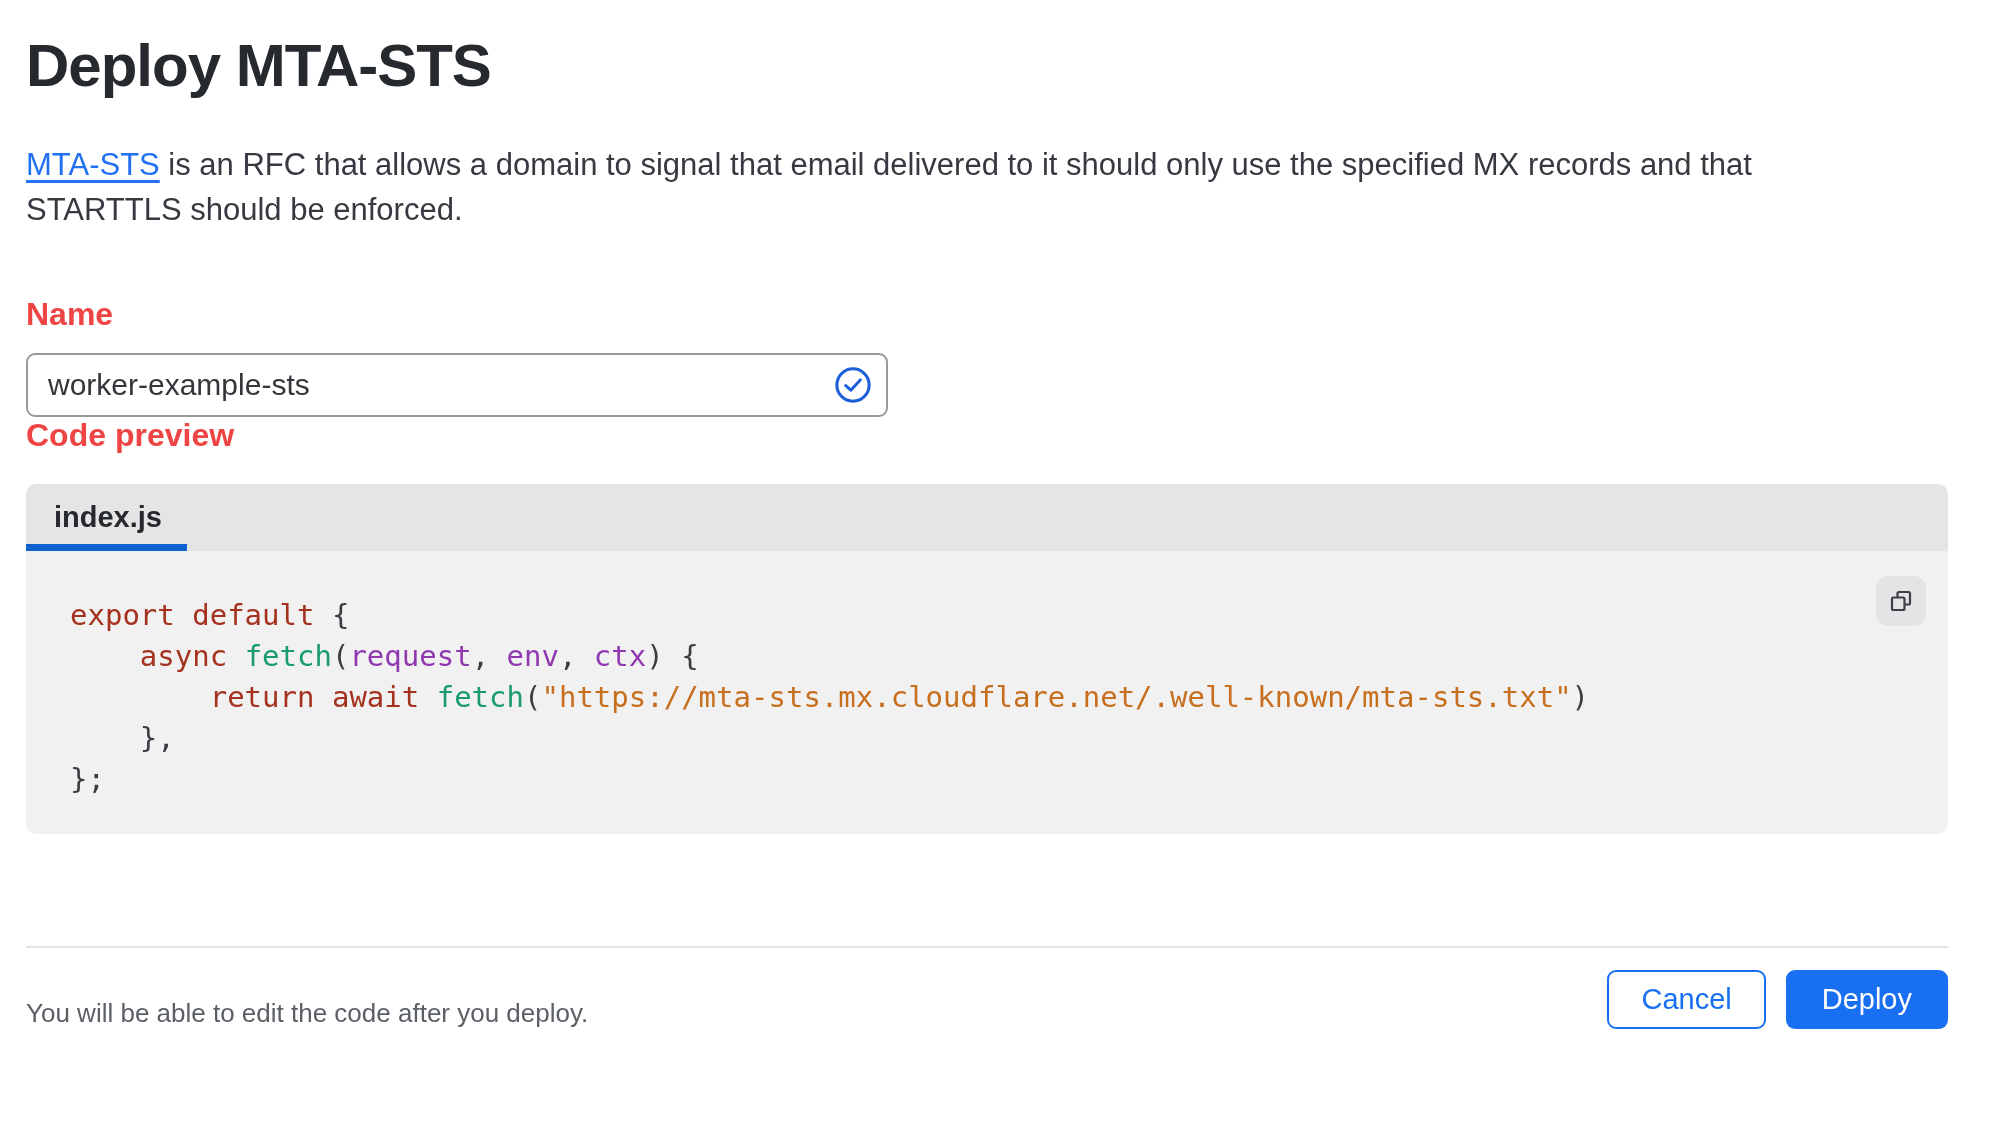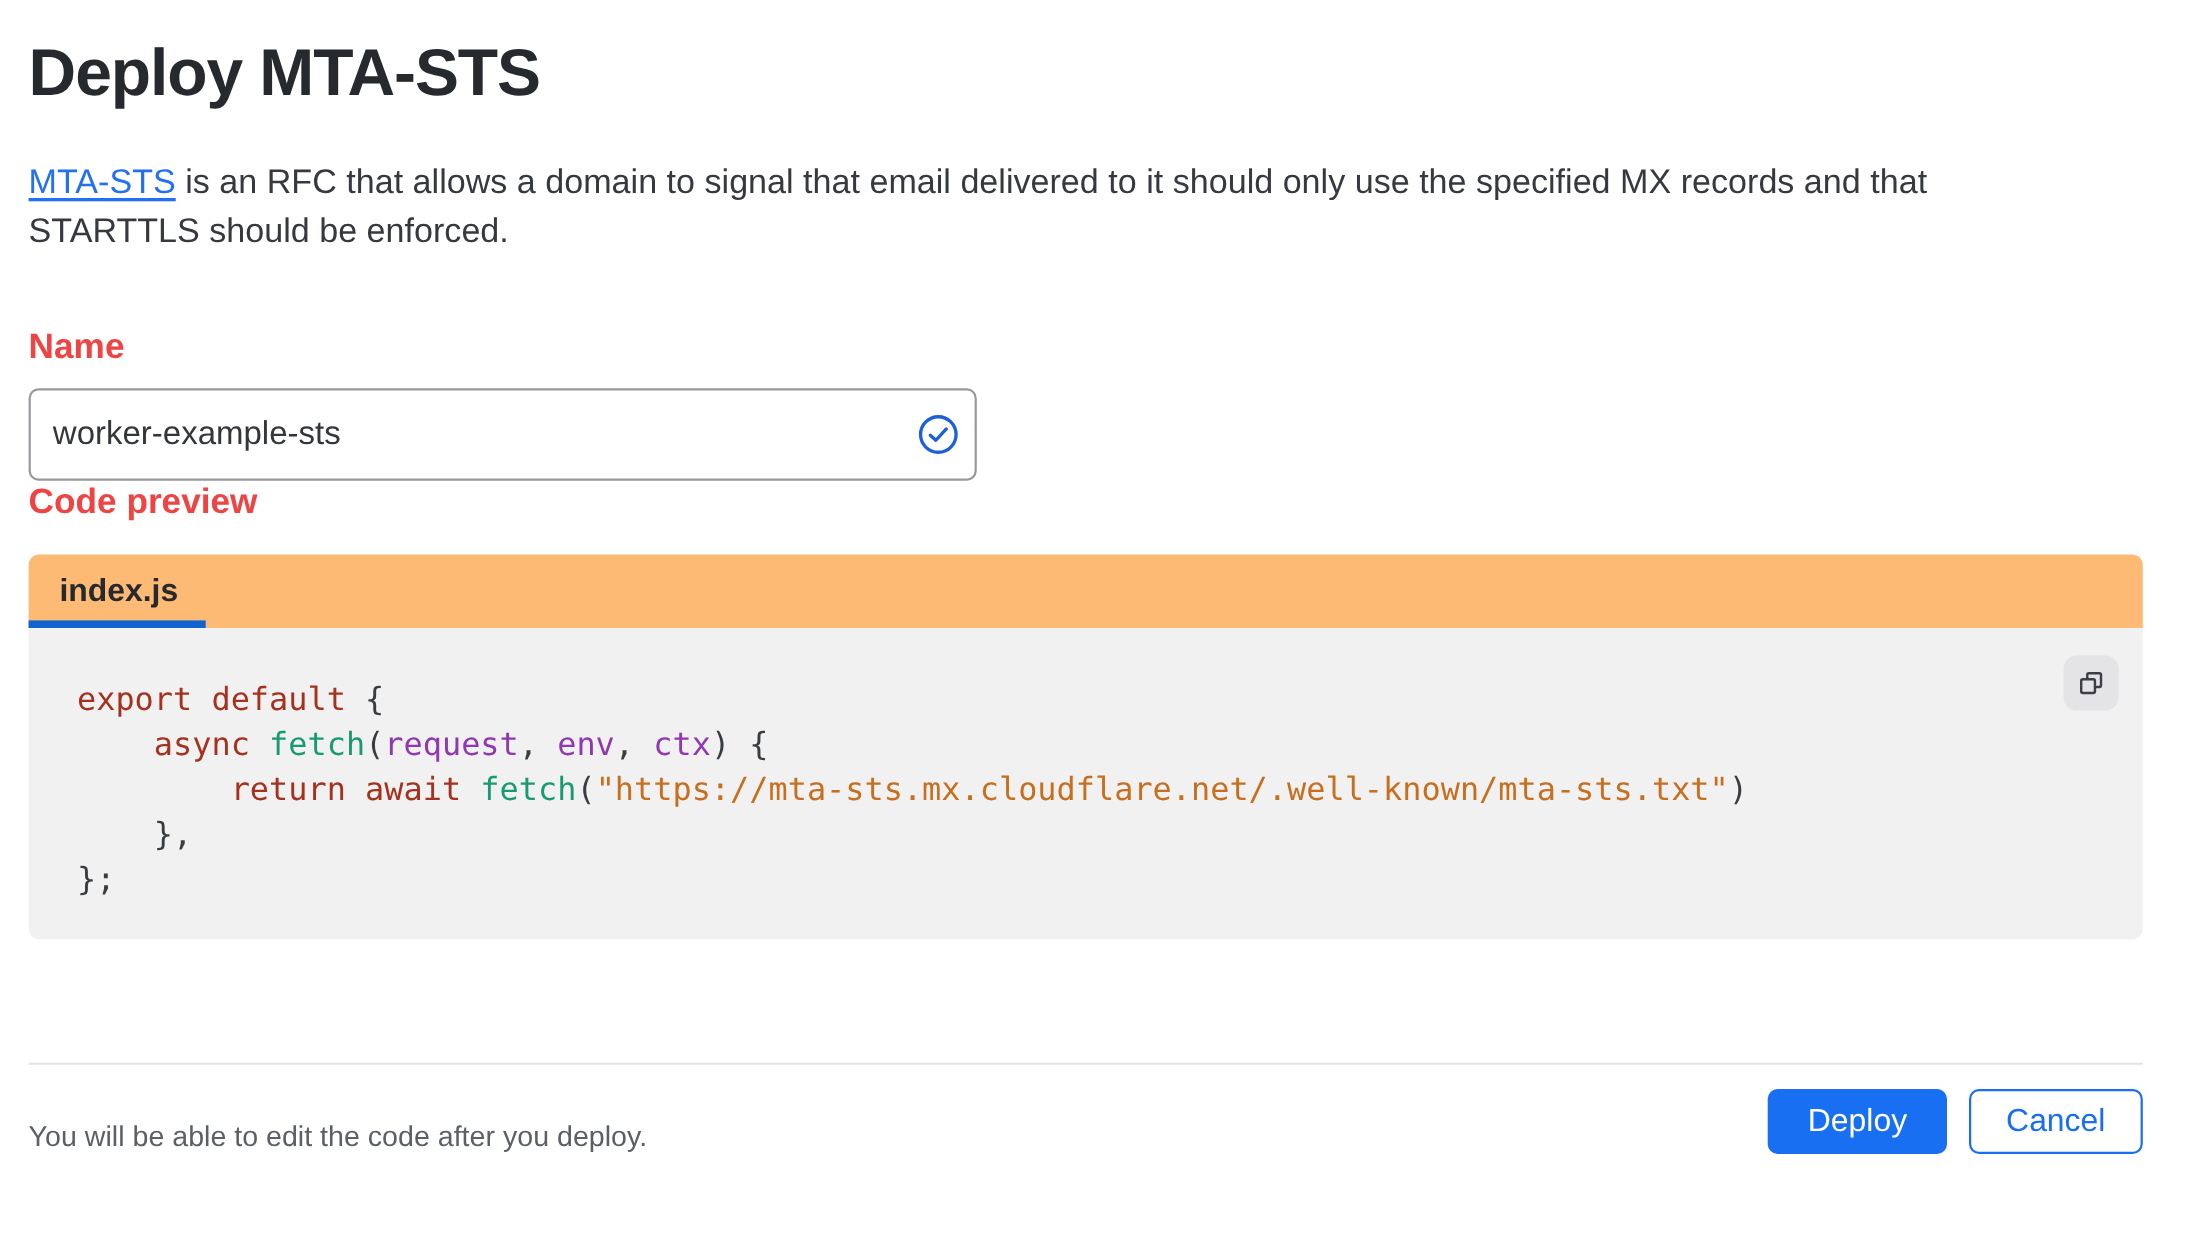--- a/index.html
+++ b/index.html
@@ -40,21 +40,21 @@
   .field { margin-top: 64px; }
   .label {
     font-size: 32px;
     font-weight: 700;
     color: #ef4444;
   }
   .input-wrap {
     margin-top: 20px;
     position: relative;
     width: 862px;
-    height: 84px;
+    height: 64px;
   }
   .text-input {
     width: 100%; height: 100%;
     border: 2px solid #97999e;
     border-radius: 9px;
     padding: 0 78px 0 20px;
     font-size: 30px;
     font-family: "Liberation Sans", sans-serif;
     color: #33363b;
     background: #fff;
@@ -65,21 +65,21 @@
     right: 16px; top: 50%;
     transform: translateY(-50%);
     width: 38px; height: 38px;
   }
 
   .code-label { }
 
   .code-block { margin-top: 30px; width: 1922px; }
   .tabbar {
     height: 67px;
-    background: #fdba74;
+    background: #e5e5e5;
     border-radius: 10px 10px 0 0;
     position: relative;
     display: flex;
     align-items: stretch;
   }
   .tab {
     padding: 0 28px;
     display: flex;
     align-items: center;
     font-size: 29px;
@@ -208,18 +208,18 @@
         </svg>
       </button>
     </div>
   </div>
 
   <div class="divider"></div>
 
   <div class="footer">
     <div class="footer-note">You will be able to edit the code after you deploy.</div>
     <div class="actions">
+      <button class="btn btn-secondary">Cancel</button>
       <button class="btn btn-primary">Deploy</button>
-      <button class="btn btn-secondary">Cancel</button>
     </div>
   </div>
 
 </div>
 
 </body></html>

